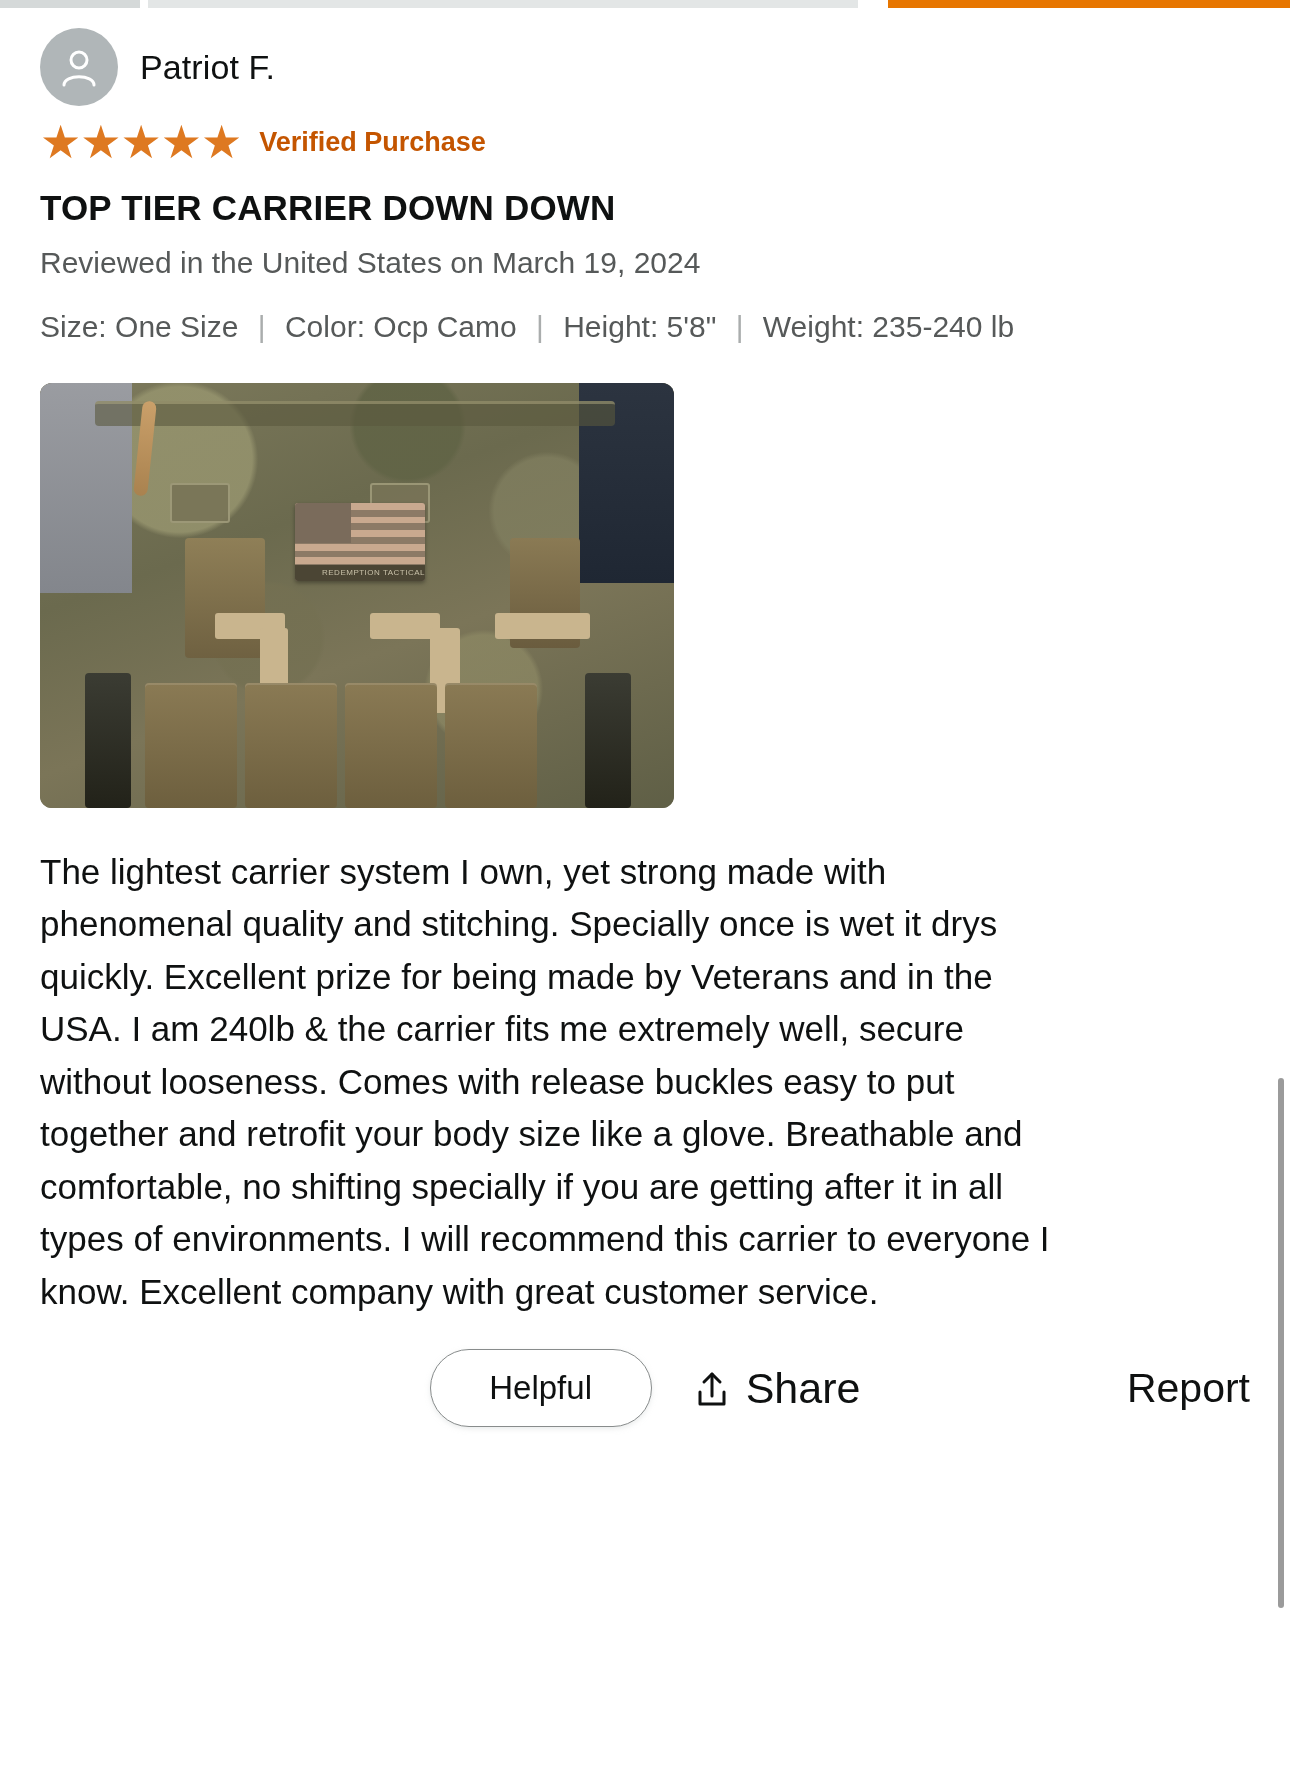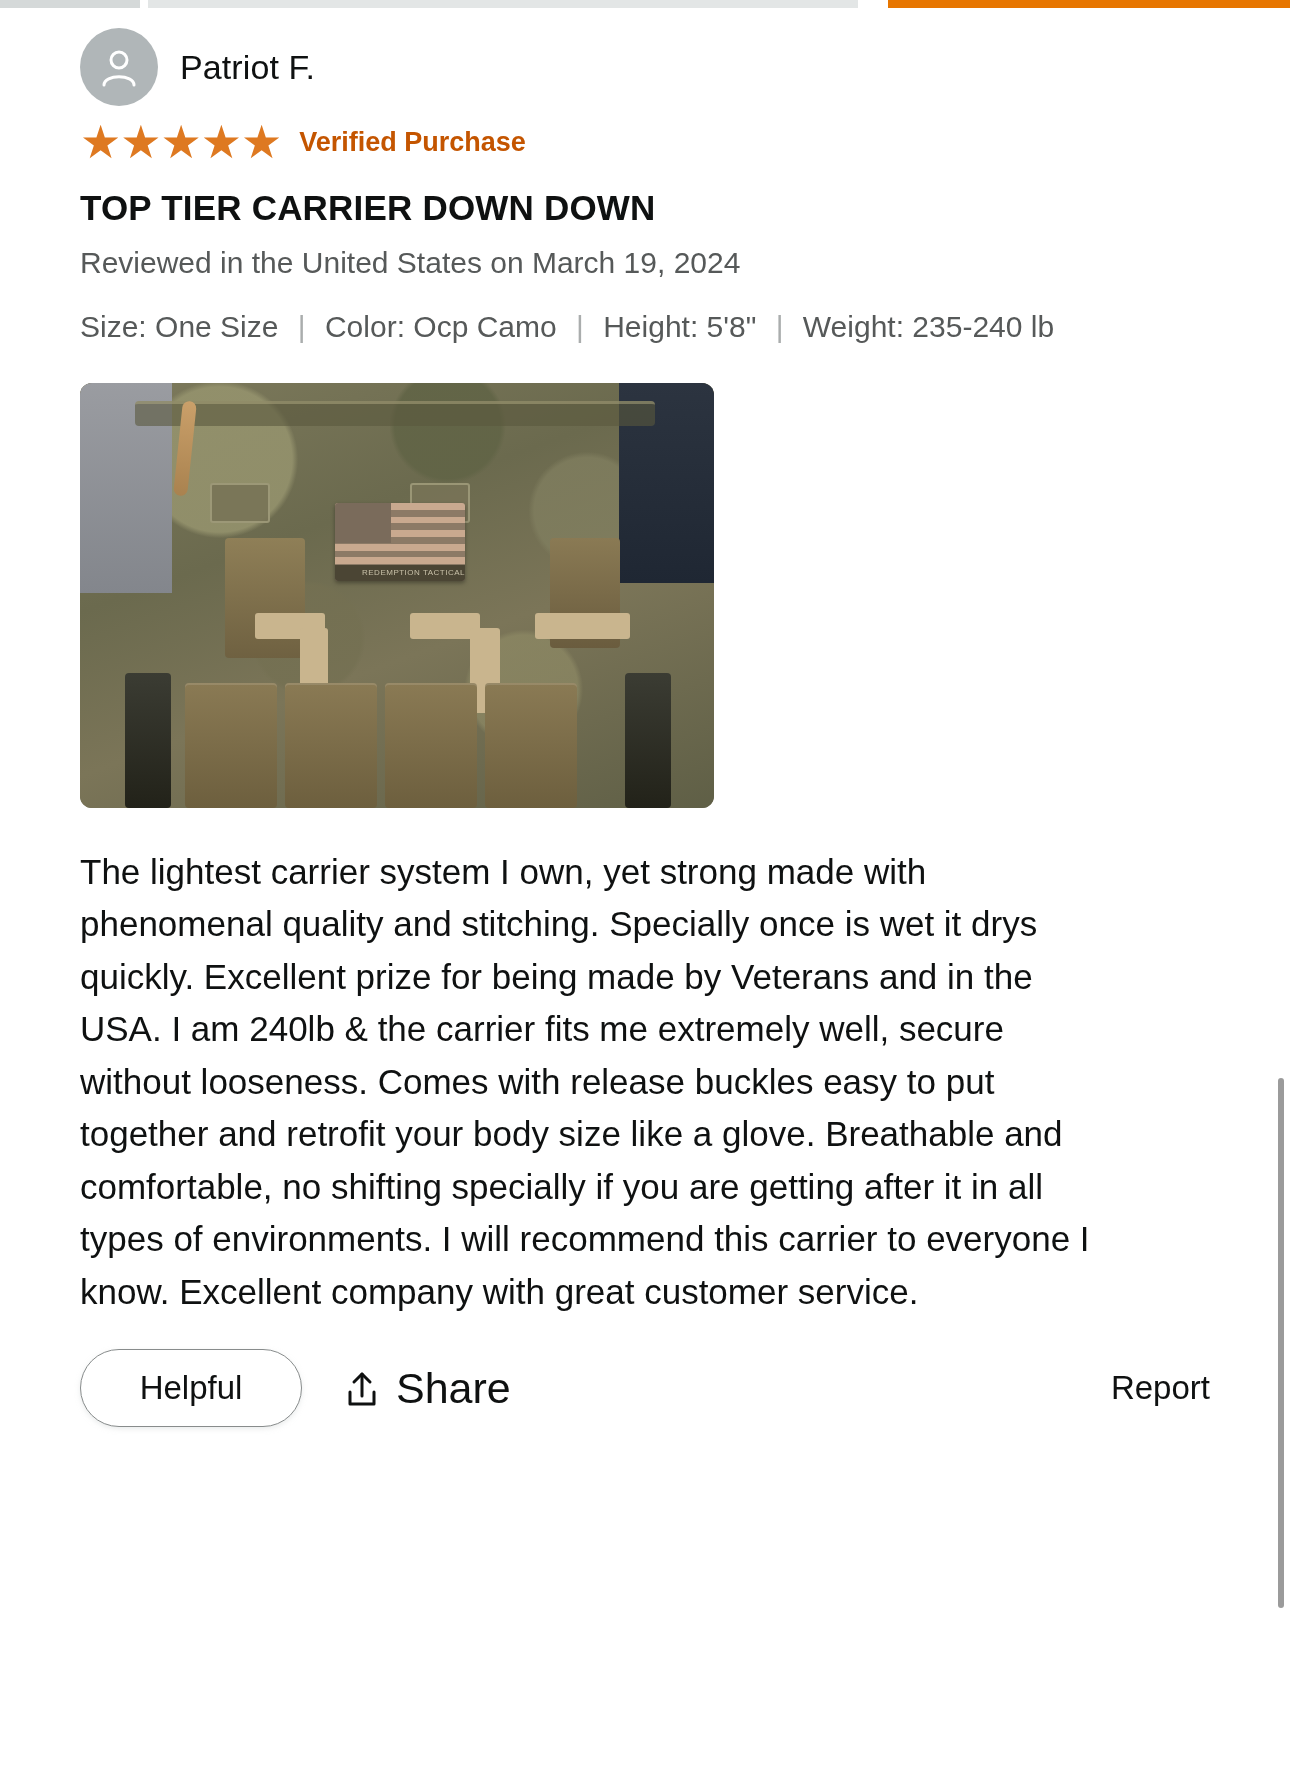--- a/index.html
+++ b/index.html
@@ -32,21 +32,21 @@
   .seg-gray-left { left: 0; width: 140px; background: #d5d9d9; }
   .seg-gray-mid  { left: 148px; width: 710px; background: #e3e6e6; }
   .seg-orange    { left: 888px; width: 402px; background: #e77600; }
 
   
   .review {
     position: absolute;
     top: 8px;
     left: 0;
     width: 1290px;
-    padding: 0 80px;
+    padding: 0 40px;
     box-sizing: border-box;
   }
 
   
   .author-row {
     display: flex;
     align-items: center;
     gap: 22px;
     padding-top: 20px;
   }
@@ -253,20 +253,21 @@
     margin-top: 44px;
   }
 
   
   .action-row {
     display: flex;
     align-items: center;
     margin-top: 30px;
     position: relative;
     height: 80px;
+    justify-content: center;
   }
   .helpful-btn {
     border: 1px solid #888c8c;
     border-radius: 40px;
     background: #fff;
     height: 78px;
     min-width: 222px;
     display: flex;
     align-items: center;
     justify-content: center;
@@ -285,21 +286,21 @@
     color: #0f1111;
   }
   .share-icon {
     width: 36px; height: 38px;
     display: inline-block;
     position: relative;
   }
   .report-btn {
     position: absolute;
     right: 0;
-    font-size: 33px;
+    font-size: 41px;
     color: #0f1111;
   }
 
   
   .scrollbar {
     position: absolute;
     right: 6px;
     top: 1078px;
     width: 6px;
     height: 530px;

